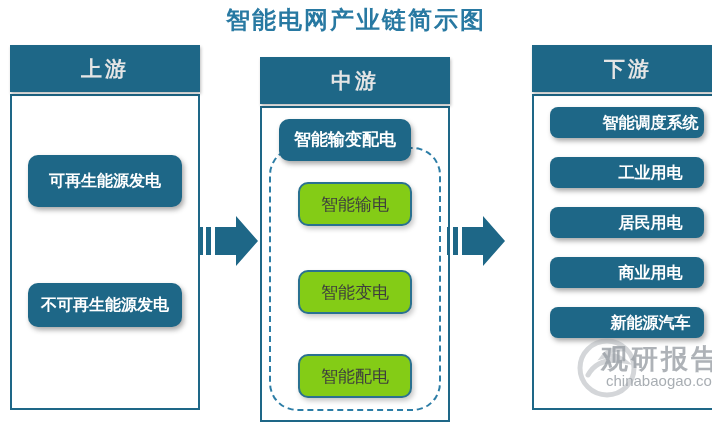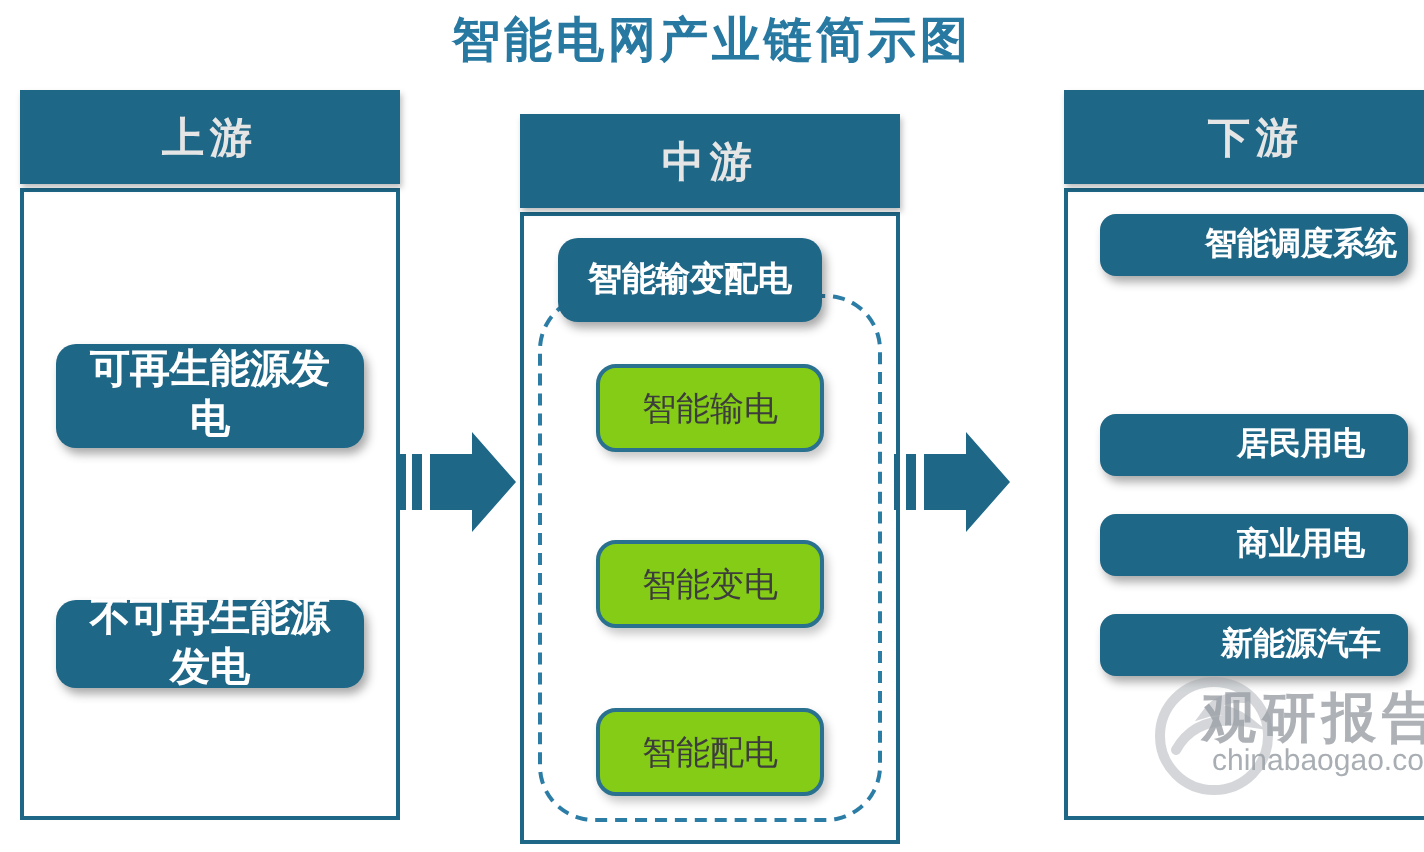--- a/index.html
+++ b/index.html
@@ -42,21 +42,21 @@
   .pill{
     position:absolute;
     background:var(--teal);
     color:#ffffff;font-weight:bold;text-align:center;
     display:flex;align-items:center;justify-content:center;
     border-radius:10px;
     box-shadow:2px 3px 5px rgba(40,40,40,0.4);
     line-height:1.25;
     z-index:2;
   }
-  .pill.big{left:18px;width:154px;font-size:20px;padding:0 9px;margin-top:17px;}
+  .pill.big{left:18px;width:154px;font-size:16px;padding:0 9px;}
   .pill.group{left:19px;width:132px;height:42px;font-size:17px;top:62px;}
   .pill.small{left:18px;width:154px;height:31px;font-size:16px;border-radius:8px;padding-left:47px;}
   .dashed-group{
     position:absolute;left:9px;top:90px;width:172px;height:264px;
     border:2px dashed var(--dashed);
     border-radius:28px;
     z-index:1;
   }
   .whitebox{
     position:absolute;left:38px;width:114px;height:44px;
@@ -122,20 +122,21 @@
       <rect x="0" y="11" width="3" height="28" fill="#1e6787"></rect>
       <rect x="6" y="11" width="5" height="28" fill="#1e6787"></rect>
       <path d="M15 11 H36 V0 L58 25 L36 50 V39 H15 Z" fill="#1e6787"></path>
     </svg>
   </div>
 
   <section class="col" style="left:500px;width:192px;margin-left:32px;">
     <div class="col-body"></div>
     <div class="col-header">下游</div>
     <div class="pill small" style="top:62px;">智能调度系统</div>
+    <div class="pill small" style="top:112px;">工业用电</div>
     <div class="pill small" style="top:162px;">居民用电</div>
     <div class="pill small" style="top:212px;">商业用电</div>
     <div class="pill small" style="top:262px;">新能源汽车</div>
   </section>
 
   <div class="watermark">
     <div class="wm-logo">
       <svg viewBox="0 0 62 62" xmlns="http://www.w3.org/2000/svg">
         <circle cx="31" cy="31" r="27" fill="none" stroke="#9aa0a6" stroke-width="5"></circle>
         <path d="M12 38 Q22 20 48 24 Q38 16 28 19 Q34 11 46 12" fill="none" stroke="#9aa0a6" stroke-width="5" stroke-linecap="round"></path>

